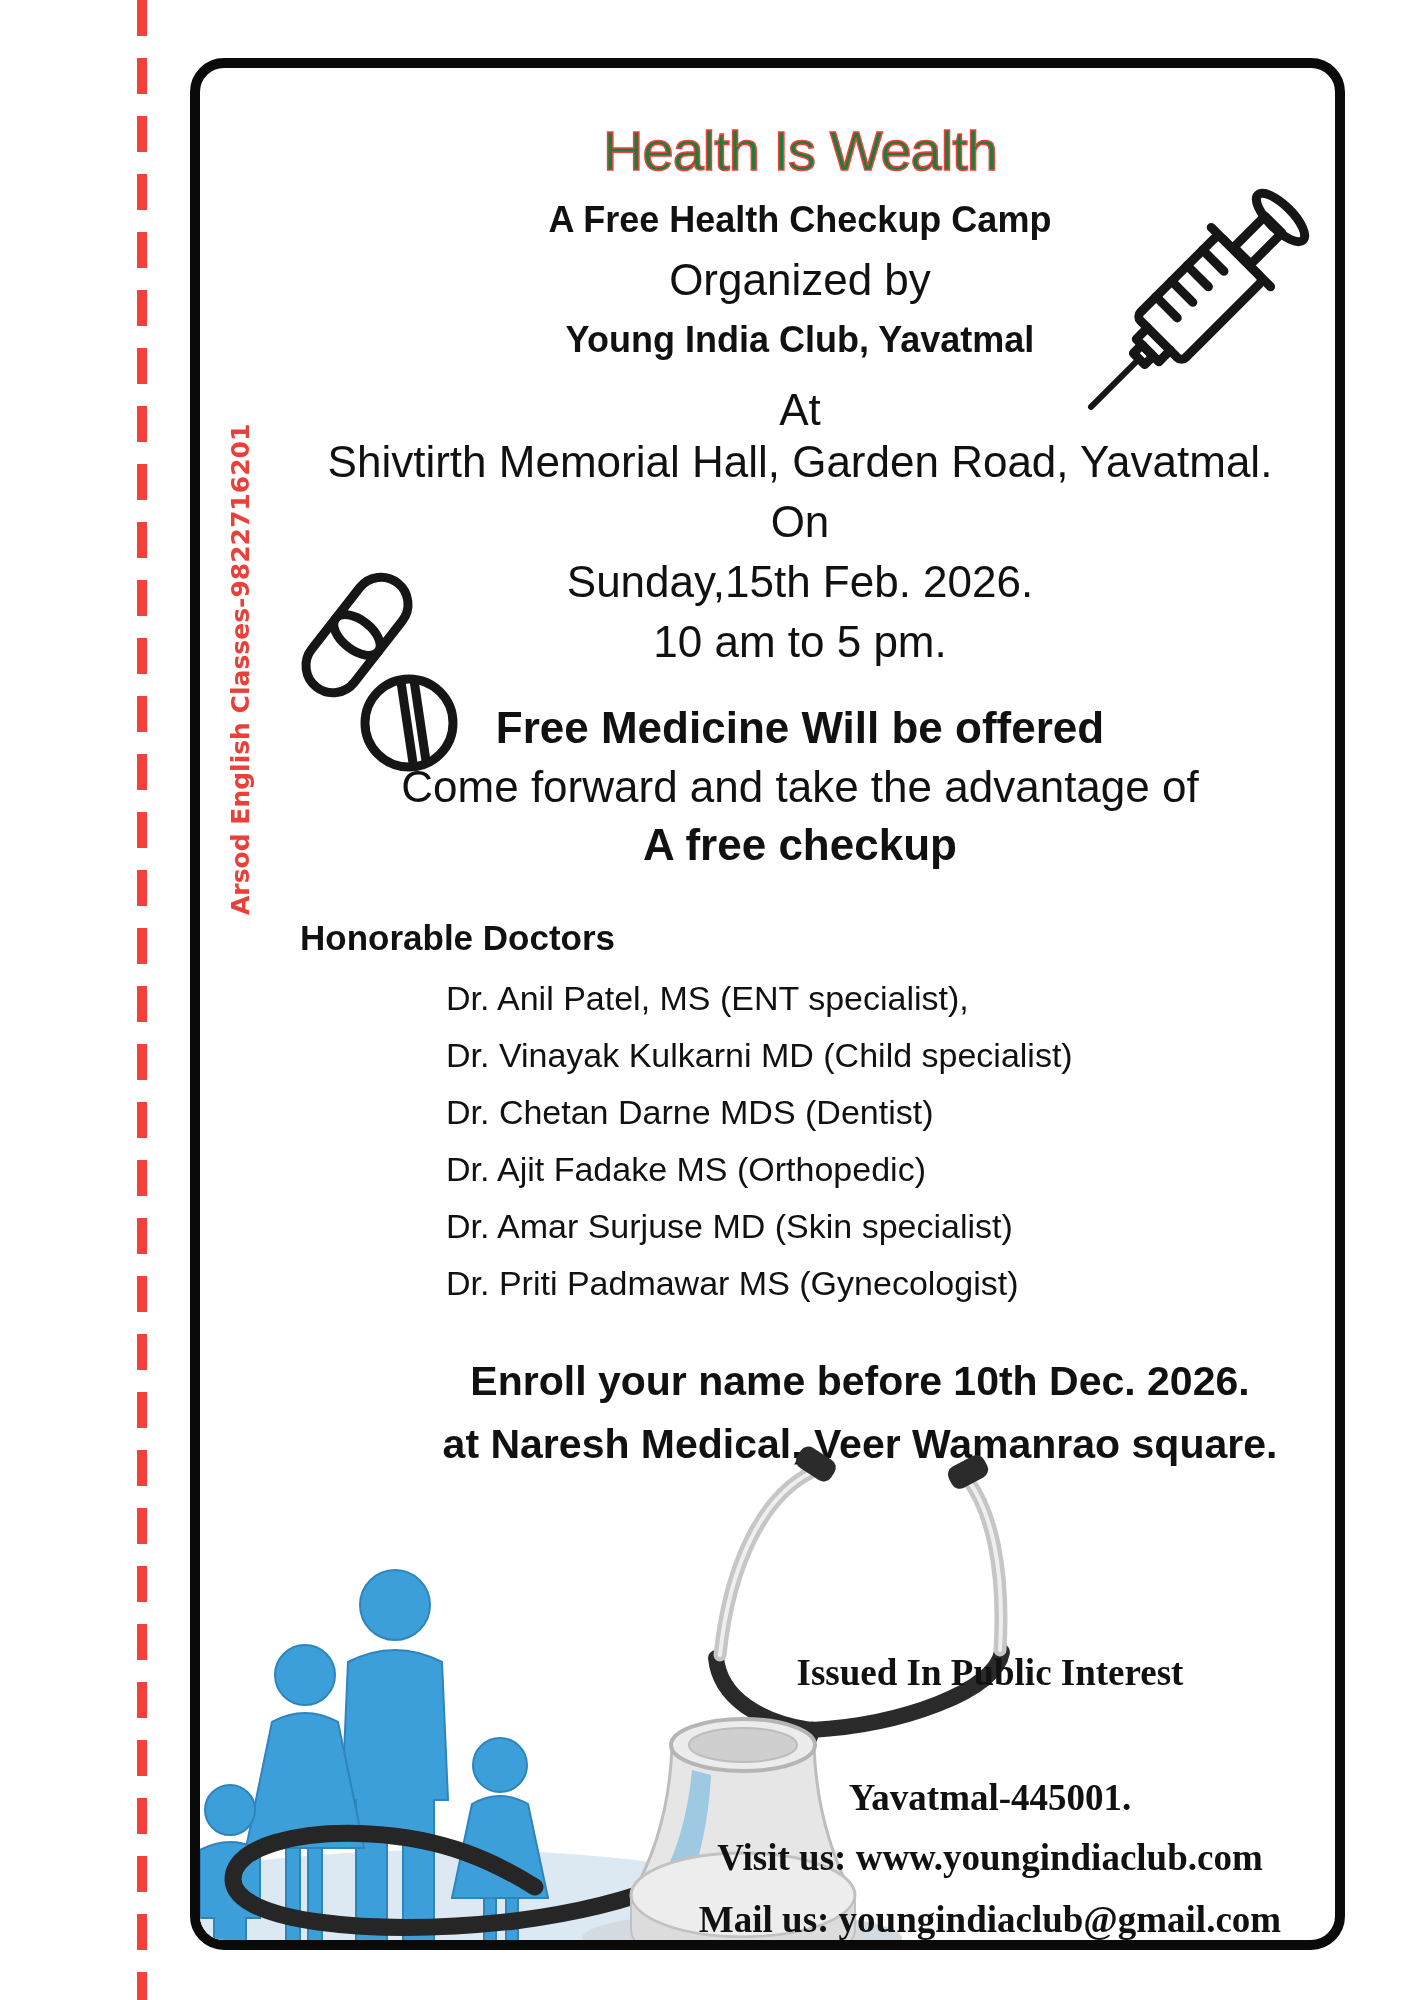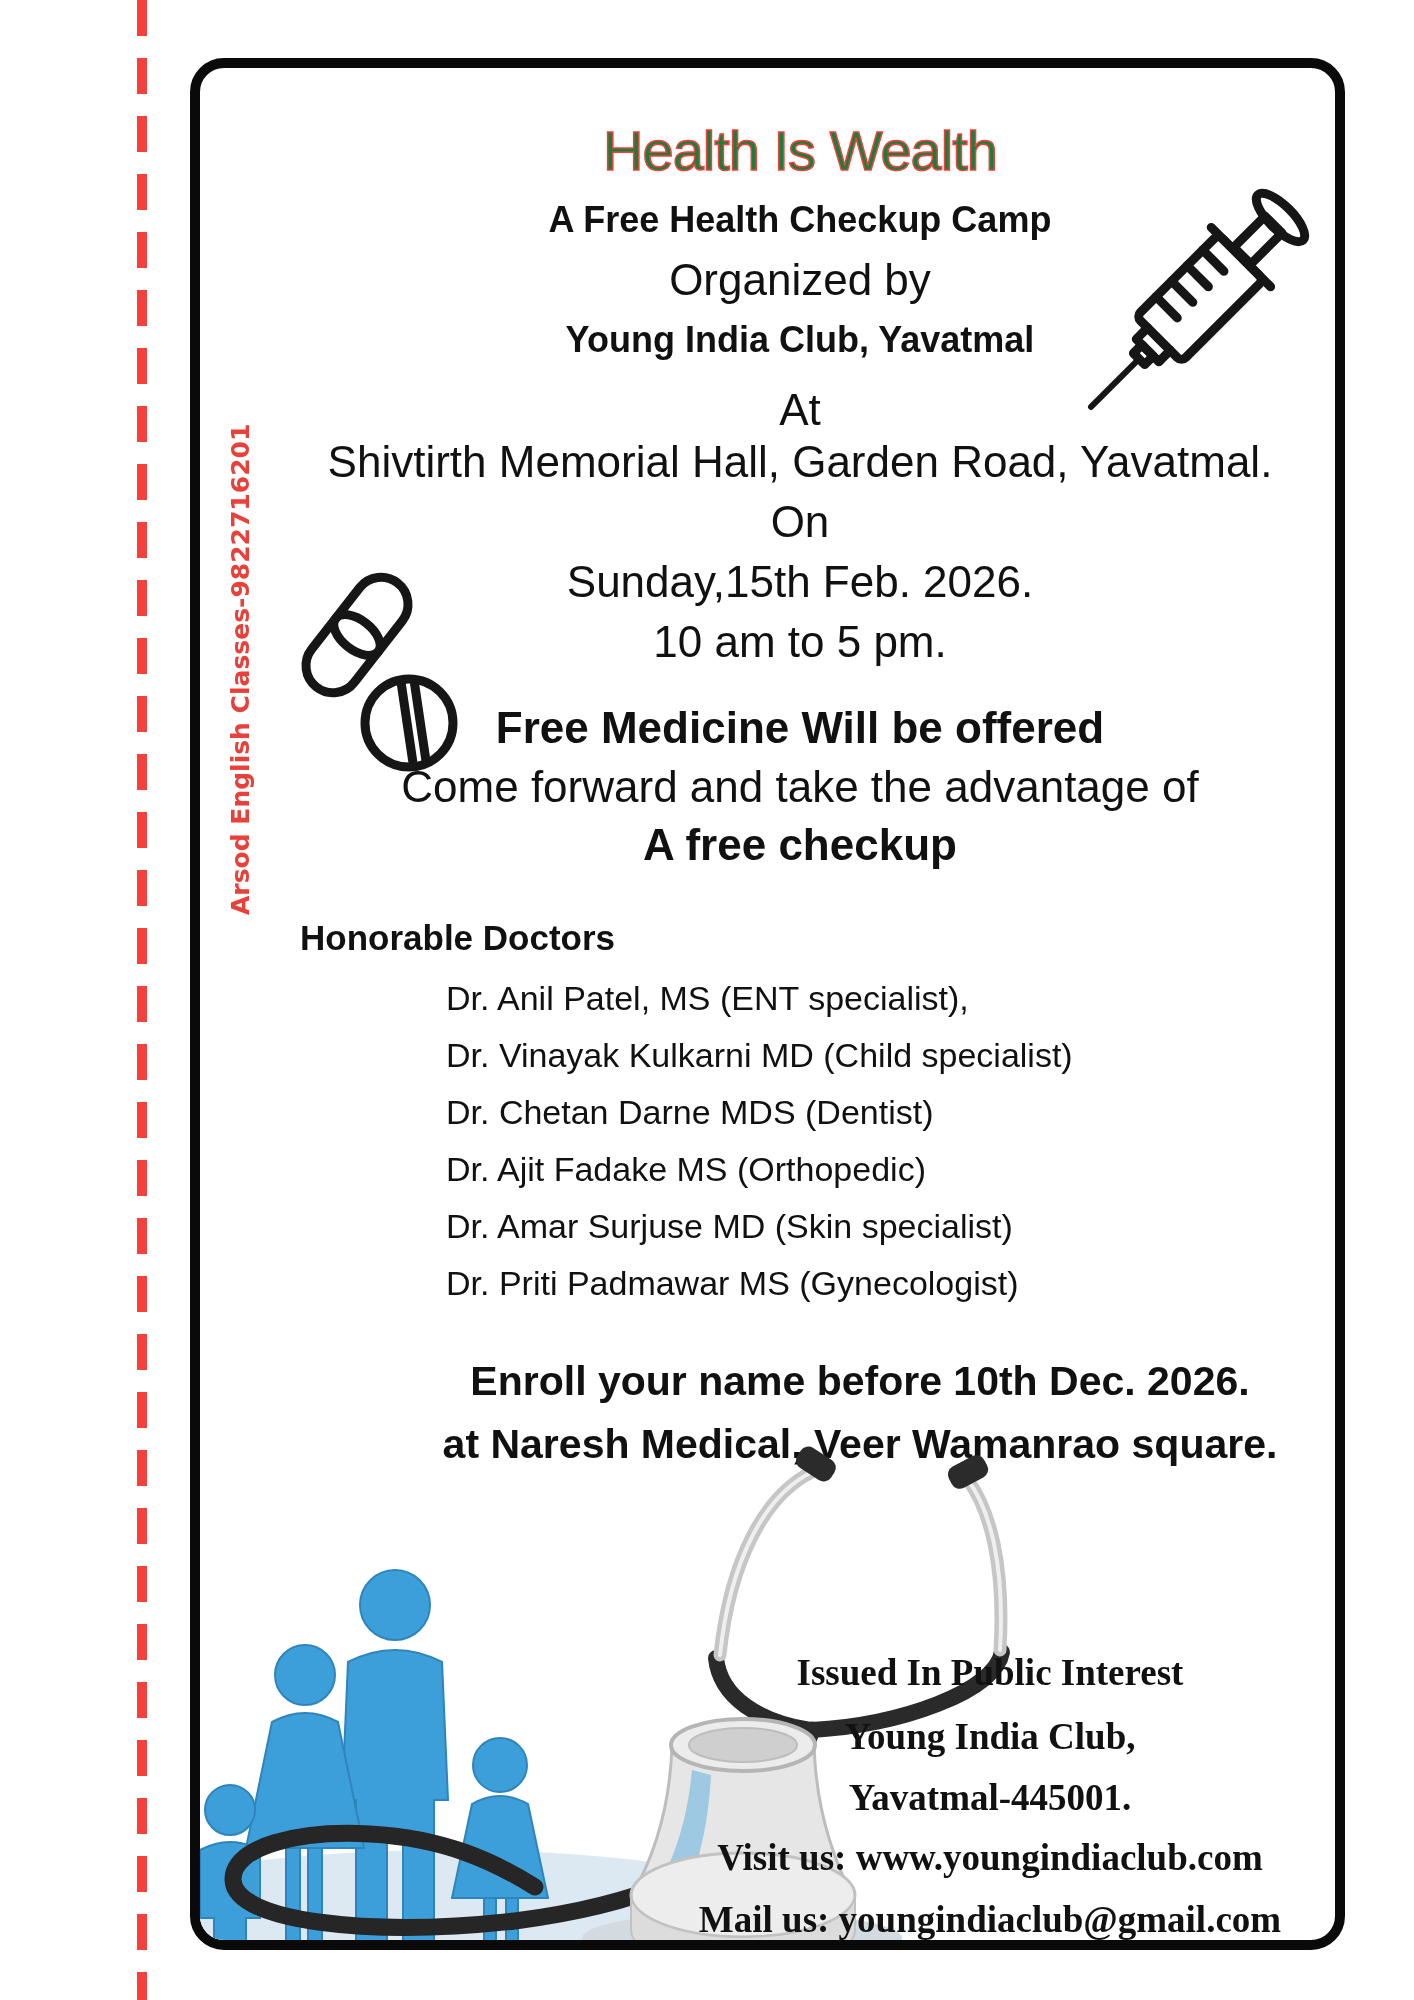--- a/index.html
+++ b/index.html
@@ -139,19 +139,18 @@
       <div>Dr. Chetan Darne MDS (Dentist)</div>
       <div>Dr. Ajit Fadake MS (Orthopedic)</div>
       <div>Dr. Amar Surjuse MD (Skin specialist)</div>
       <div>Dr. Priti Padmawar MS (Gynecologist)</div>
     </div>
 
     <div class="enroll" style="top:1288px;">Enroll your name before 10th Dec. 2026.</div>
     <div class="enroll" style="top:1351px;">at Naresh Medical, Veer Wamanrao square.</div>
 
     <div class="footer-line" style="top:1583px;">Issued In Public Interest</div>
-    <div class="footer-line" style="top:1647px;">Young India Club,</div>
     <div class="footer-line" style="top:1708px;">Yavatmal-445001.</div>
     <div class="footer-line" style="top:1768px;">Visit us: www.youngindiaclub.com</div>
     <div class="footer-line" style="top:1830px;">Mail us: youngindiaclub@gmail.com</div>
 
   </div>
 </div>
 
 </body></html>

